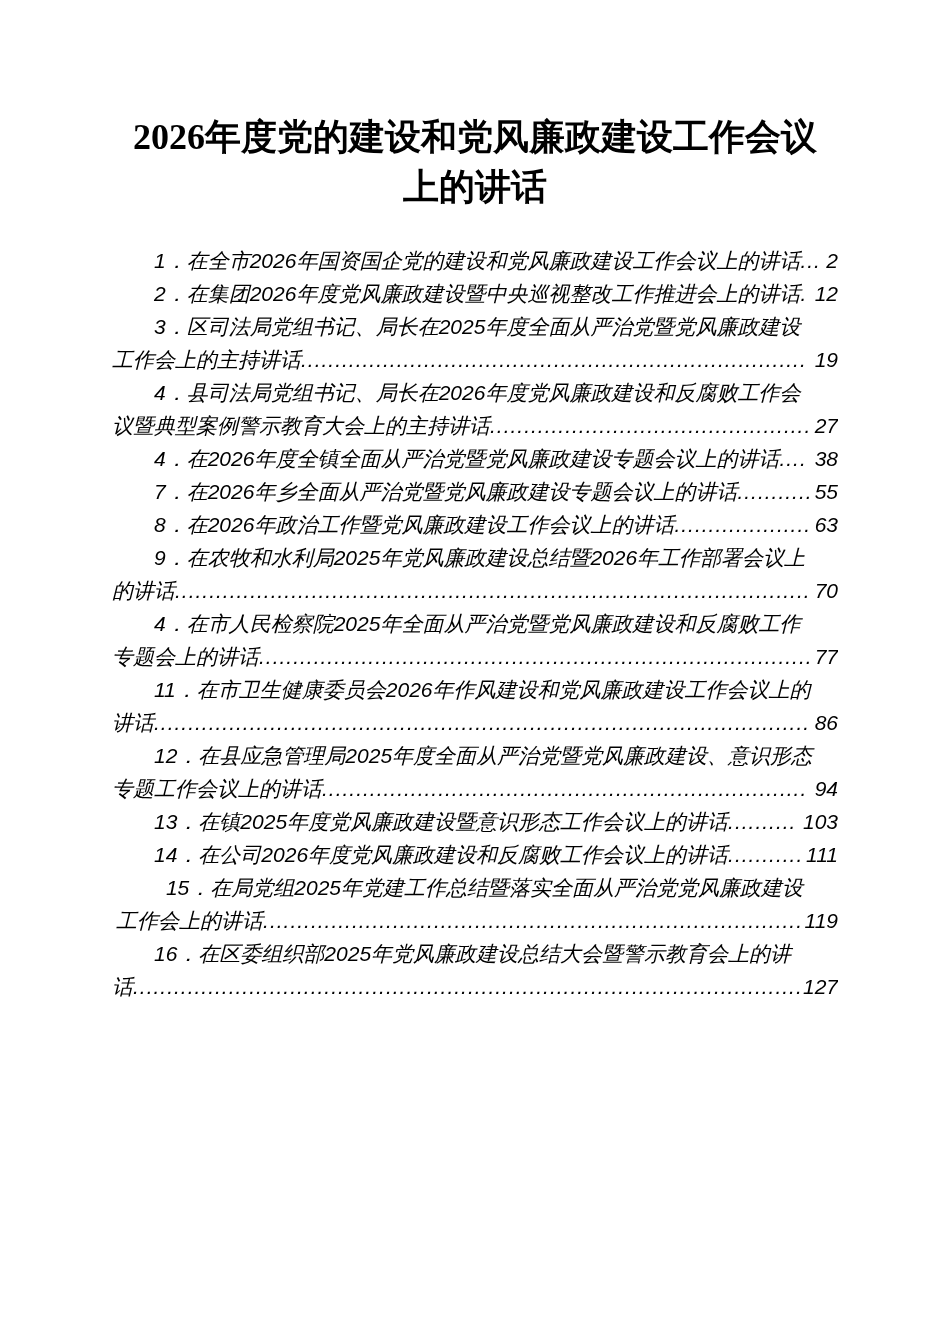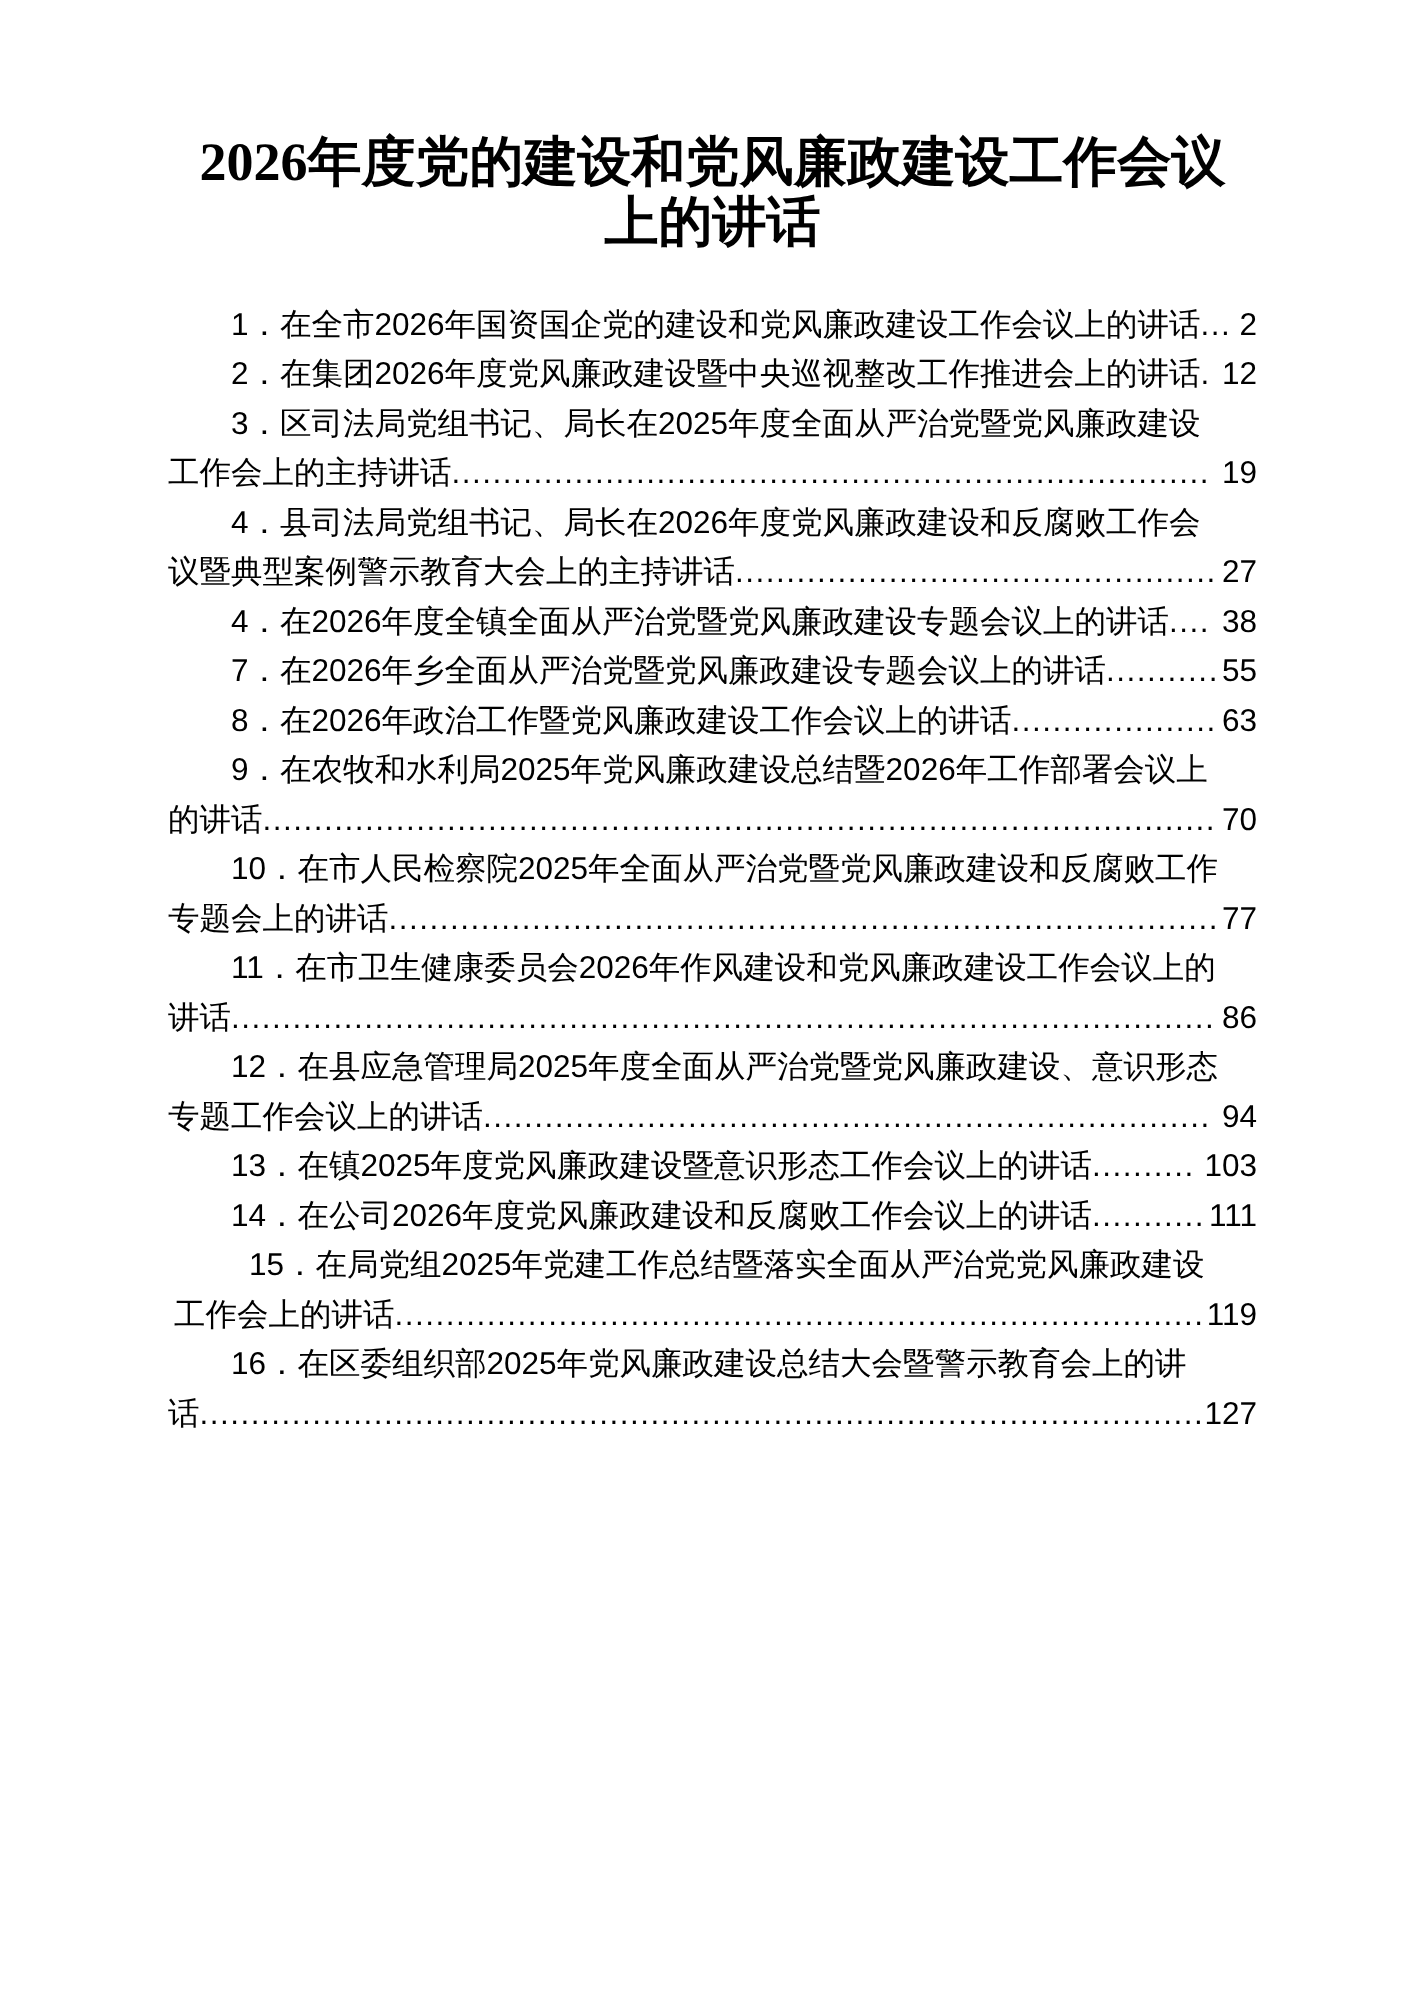--- a/index.html
+++ b/index.html
@@ -13,31 +13,32 @@
     width: 950px;
     height: 1344px;
     margin: 0;
     padding: 0 112px;
     background: #ffffff;
     color: #000000;
     overflow: hidden;
   }
   .doc-title {
     margin: 0 auto 20px auto;
-    padding-top: 88px;
+    padding-top: 112px;
     max-width: 700px;
     text-align: center;
     font-family: "Liberation Serif", "DejaVu Serif", serif;
     font-weight: bold;
     font-size: 36px;
-    line-height: 40px;
+    line-height: 50px;
     color: #000000;
   }
   .toc {
     margin-top: 32px;
+    font-style: italic;
   }
   .toc-entry {
     position: relative;
     margin: 0;
     padding: 0;
     text-indent: 2em;
     font-family: "Liberation Sans", "DejaVu Sans", sans-serif;
     font-size: 21px;
     line-height: 33px;
     color: #000000;
@@ -68,21 +69,21 @@
 
   <nav class="toc">
     <p class="toc-entry" style="padding-right: 14px;"><span class="t">1．在全市2026年国资国企党的建设和党风廉政建设工作会议上的讲话</span><span class="dots">...</span><span class="pg">2</span></p>
     <p class="toc-entry" style="padding-right: 25px;"><span class="t">2．在集团2026年度党风廉政建设暨中央巡视整改工作推进会上的讲话</span><span class="dots">.</span><span class="pg">12</span></p>
     <p class="toc-entry" style="padding-right: 25px;"><span class="t">3．区司法局党组书记、局长在2025年度全面从严治党暨党风廉政建设工作会上的主持讲话</span><span class="dots">..........................................................................</span><span class="pg">19</span></p>
     <p class="toc-entry" style="padding-right: 25px;"><span class="t">4．县司法局党组书记、局长在2026年度党风廉政建设和反腐败工作会议暨典型案例警示教育大会上的主持讲话</span><span class="dots">...............................................</span><span class="pg">27</span></p>
     <p class="toc-entry" style="padding-right: 25px;"><span class="t">4．在2026年度全镇全面从严治党暨党风廉政建设专题会议上的讲话</span><span class="dots">....</span><span class="pg">38</span></p>
     <p class="toc-entry" style="padding-right: 25px;"><span class="t">7．在2026年乡全面从严治党暨党风廉政建设专题会议上的讲话</span><span class="dots">...........</span><span class="pg">55</span></p>
     <p class="toc-entry" style="padding-right: 25px;"><span class="t">8．在2026年政治工作暨党风廉政建设工作会议上的讲话</span><span class="dots">....................</span><span class="pg">63</span></p>
     <p class="toc-entry" style="padding-right: 25px;"><span class="t">9．在农牧和水利局2025年党风廉政建设总结暨2026年工作部署会议上的讲话</span><span class="dots">.............................................................................................</span><span class="pg">70</span></p>
-    <p class="toc-entry" style="padding-right: 25px;"><span class="t">10．在市人民检察院2025年全面从严治党暨党风廉政建设和反腐败工作专题会上的讲话</span><span class="dots">.................................................................................</span><span class="pg">77</span></p>
+    <p class="toc-entry" style="padding-right: 25px;"><span class="t">4．在市人民检察院2025年全面从严治党暨党风廉政建设和反腐败工作专题会上的讲话</span><span class="dots">.................................................................................</span><span class="pg">77</span></p>
     <p class="toc-entry" style="padding-right: 25px;"><span class="t">11．在市卫生健康委员会2026年作风建设和党风廉政建设工作会议上的讲话</span><span class="dots">................................................................................................</span><span class="pg">86</span></p>
     <p class="toc-entry" style="padding-right: 25px;"><span class="t">12．在县应急管理局2025年度全面从严治党暨党风廉政建设、意识形态专题工作会议上的讲话</span><span class="dots">.......................................................................</span><span class="pg">94</span></p>
     <p class="toc-entry" style="padding-right: 37px;"><span class="t">13．在镇2025年度党风廉政建设暨意识形态工作会议上的讲话</span><span class="dots">..........</span><span class="pg">103</span></p>
     <p class="toc-entry" style="padding-right: 34px;"><span class="t">14．在公司2026年度党风廉政建设和反腐败工作会议上的讲话</span><span class="dots">...........</span><span class="pg">111</span></p>
     <p class="toc-entry" style="padding-right: 35px; text-align: right;"><span class="t">15．在局党组2025年党建工作总结暨落实全面从严治党党风廉政建设工作会上的讲话</span><span class="dots">...............................................................................</span><span class="pg">119</span></p>
     <p class="toc-entry" style="padding-right: 37px;"><span class="t">16．在区委组织部2025年党风廉政建设总结大会暨警示教育会上的讲话</span><span class="dots">........................................................................................................................................................................................................................................................................................................................................................................</span><span class="pg">127</span></p>
   </nav>
 
 </div>
 

